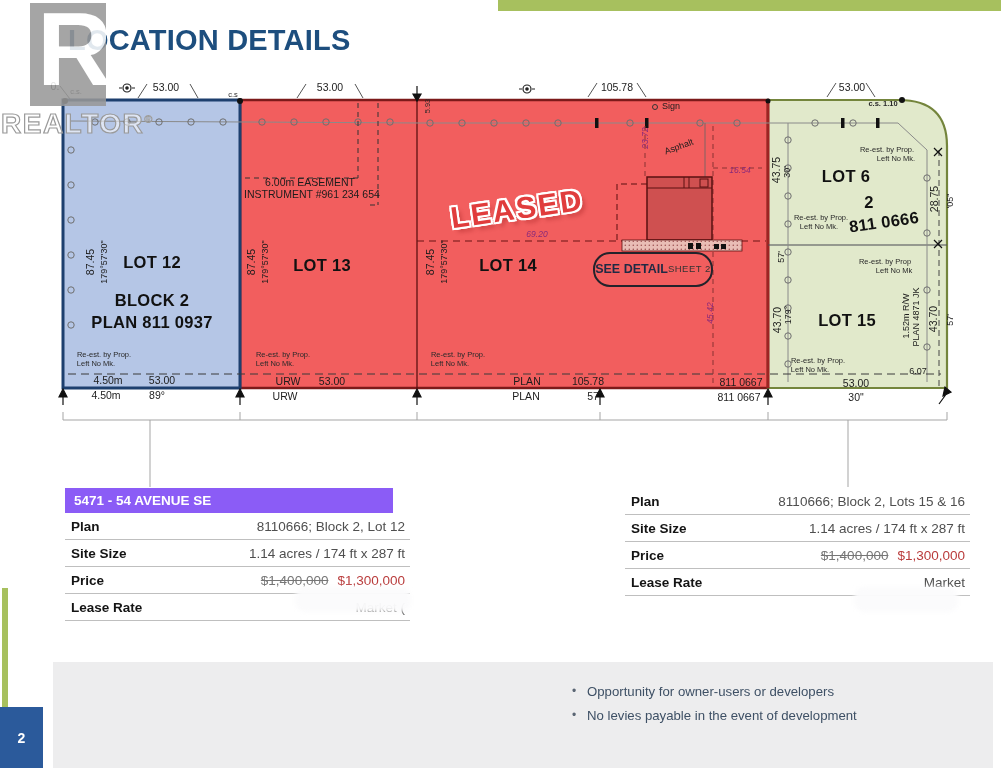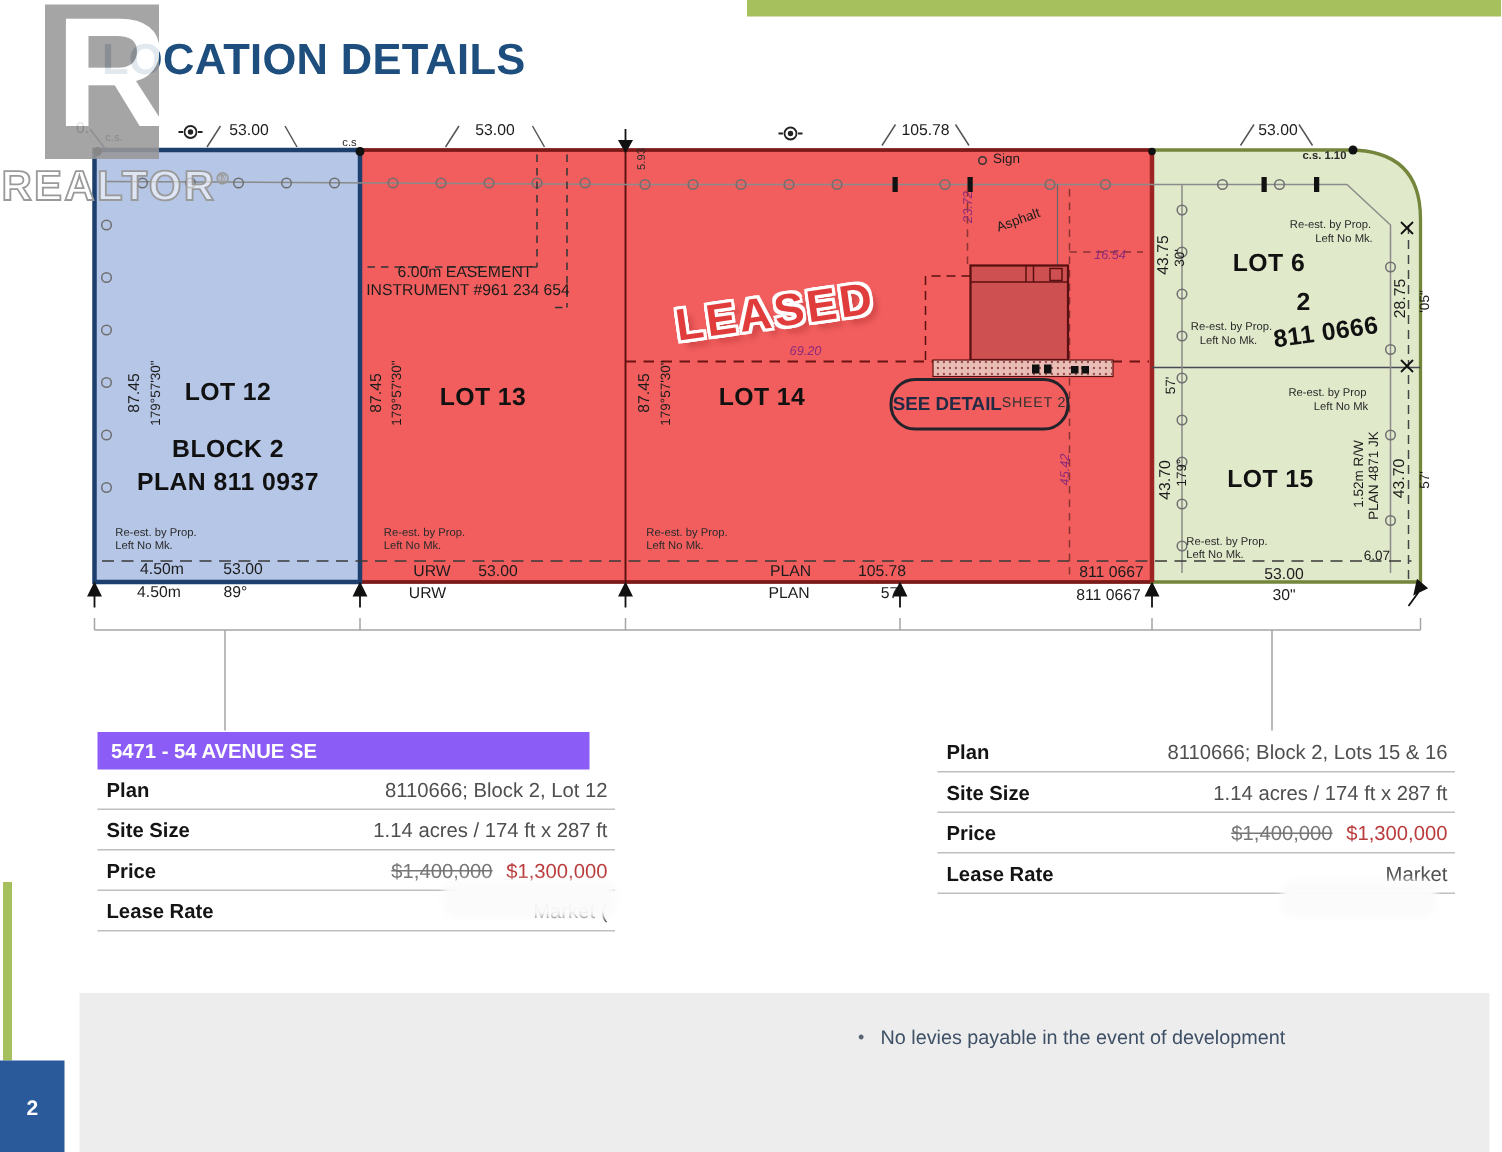--- a/index.html
+++ b/index.html
@@ -330,18 +330,19 @@
       <span class="lbl">Lease Rate</span>
       <span class="val">Market</span>
     </div>
   </div>
 
   <div class="blur" style="left:295px;top:587px;width:116px;height:25px;"></div>
   <div class="blur" style="left:854px;top:587px;width:104px;height:25px;"></div>
 
   <div class="panel"></div>
   <ul class="notes" id="notes-right">
+    <li>Opportunity for owner-users or developers</li>
     <li>No levies payable in the event of development</li>
   </ul>
 
   <div class="pagebox">2</div>
 
 </div>
 
 </body></html>

